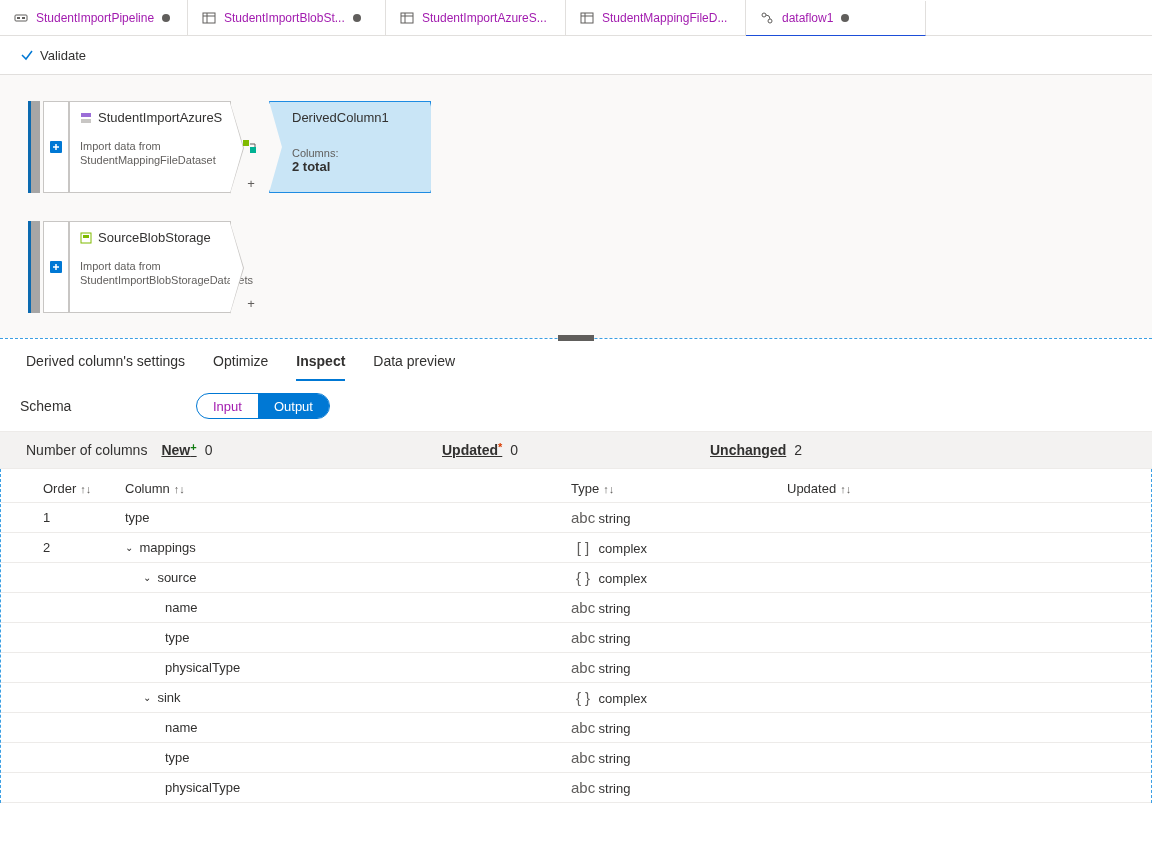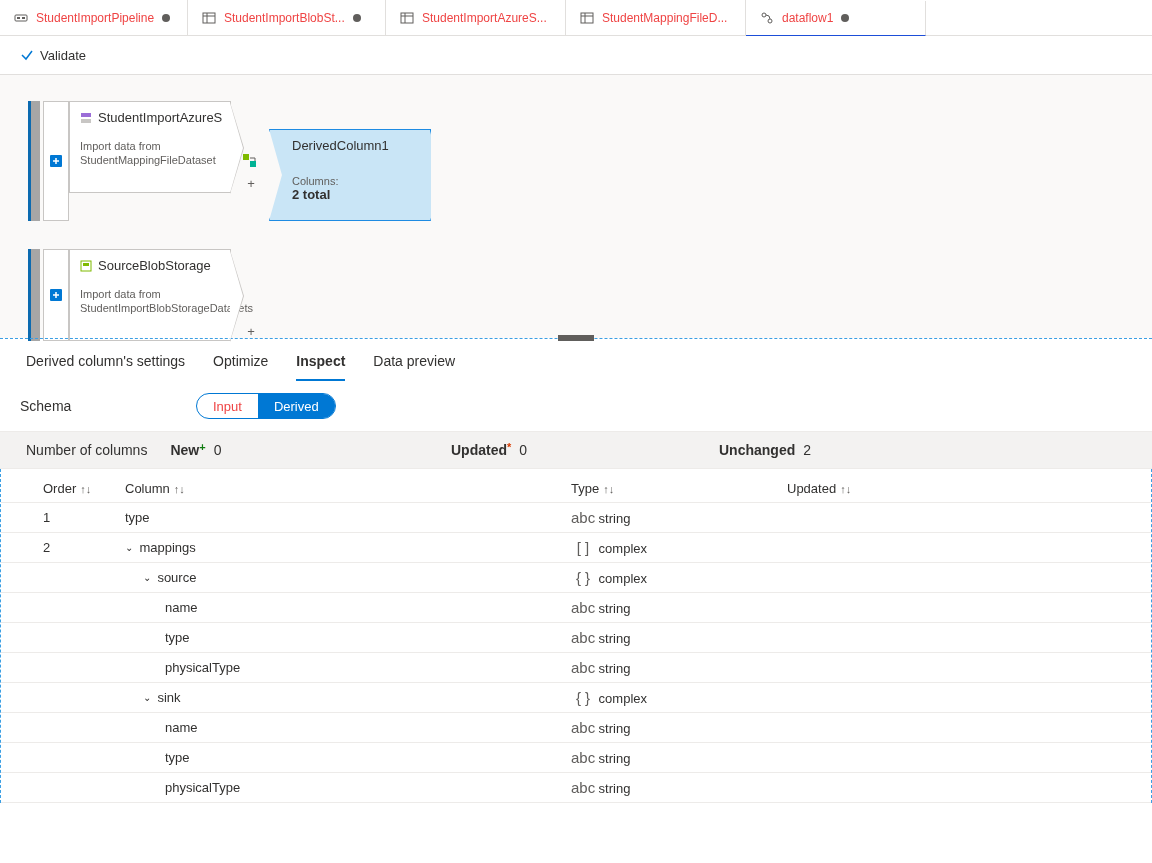--- a/index.html
+++ b/index.html
@@ -31,21 +31,21 @@
       cursor: pointer;
     }
     .tab-item.active {
       background: #fff;
       border-bottom: 1px solid #1d4ed8;
       position: relative;
       top: 1px;
     }
     .tab-item:not(.active) { background: #fff; }
     .tab-icon { flex: 0 0 auto; display: inline-flex; }
-    .tab-label { white-space: nowrap; overflow: hidden; text-overflow: ellipsis; color:#ef4444; }
+    .tab-label { white-space: nowrap; overflow: hidden; text-overflow: ellipsis; color:#a21caf; }
     .tab-dirty { width: 8px; height: 8px; border-radius: 50%; background: #605e5c; flex:0 0 auto;}
     
     .toolbar {
       display: flex;
       padding: 8px 20px;
       height: 38px;
       gap: 8px;
     }
     .toolbar-btn { display:flex; align-items:center; gap:6px; cursor:pointer; color:#323130; font-size:13px;}
     
@@ -99,21 +99,21 @@
       position:absolute;
       right:-12.5px; top:1px;
       width:0;height:0;
       border-top: 45px solid transparent;
       border-bottom: 45px solid transparent;
       border-left: 13px solid #fff;
       z-index:1;
     }
     .node-card.selected.arrow-right::before { border-left-color:#c9e5f6; }
     .node-card.selected.arrow-right::after { border-left-color:#1d8be2; }
-    .node-card.arrow-left-notch { clip-path: polygon(0 0, 100% 0, 100% 100%, 0 100%, 8% 50%); padding-left: 22px; margin-top: 28px;}
+    .node-card.arrow-left-notch { clip-path: polygon(0 0, 100% 0, 100% 100%, 0 100%, 8% 50%); padding-left: 22px;}
     .node-title { display:flex; align-items:center; gap:6px; font-size:13px; color:#323130;}
     .node-desc { font-size: 11px; color:#605e5c; margin-top: 14px; line-height:14px;}
     .columns-label { font-size:11px; color:#605e5c; margin-top: 22px;}
     .columns-value { font-size:13px; font-weight:600; color:#323130;}
     .plus-btn {
       position:absolute;
       right:-28px;
       bottom: 2px;
       width:14px;height:14px;
       display:flex;align-items:center;justify-content:center;
@@ -139,35 +139,35 @@
       font-size:14px;
       color:#323130;
     }
     .settings-tab { padding-bottom: 10px; cursor:pointer; }
     .settings-tab.active { border-bottom: 2px solid #0078d4; font-weight:600;}
     .schema-row { display:flex; align-items:center; padding: 12px 20px; gap: 16px;}
     .schema-label { font-size:14px; width: 160px;}
     .toggle-pill {
       display:flex; border:1px solid #0078d4; border-radius:14px; overflow:hidden; height:26px;
     }
-    .toggle-half { display:flex;align-items:center;justify-content:center; padding:0 16px; font-size:13px; cursor:pointer; color:#ef4444;}
+    .toggle-half { display:flex;align-items:center;justify-content:center; padding:0 16px; font-size:13px; cursor:pointer; color:#a21caf;}
     .toggle-half.active { background:#0078d4; color:#fff;}
     .counts-bar {
       display:flex;
       background:#f3f2f1;
       padding: 10px 26px;
       font-size:14px;
       color:#323130;
       gap: 0;
       border-top:1px solid #edebe9;
       border-bottom:1px solid #edebe9;
     }
     .counts-bar .count-cell { display:flex; align-items:center; gap:8px; }
     .counts-bar .label { font-weight: normal;}
-    .counts-bar .bold { font-weight:600; margin-left: 15px;}
+    .counts-bar .bold { font-weight:600; margin-left: 6px; text-decoration: underline;}
     .asterisk-green { color:#107c10; font-size:11px; position:relative; top:-4px;}
     .asterisk-orange { color:#d83b01; font-size:11px; position:relative; top:-4px;}
     .cell-spacer-a { width: 410px;}
     .cell-spacer-b { width: 268px;}
     
     .schema-table { padding: 6px 0 0 0; border-left:1px dashed #3b9fe4; border-right:1px dashed #3b9fe4;}
     .th-row, .td-row {
       display:flex;
       align-items:center;
       padding: 6px 0 6px 42px;
@@ -330,21 +330,21 @@
     <div class="settings-tab">Derived column's settings</div>
     <div class="settings-tab">Optimize</div>
     <div class="settings-tab active">Inspect</div>
     <div class="settings-tab">Data preview</div>
   </div>
 
   <div class="schema-row">
     <span class="schema-label">Schema</span>
     <div class="toggle-pill">
       <div class="toggle-half">Input</div>
-      <div class="toggle-half active">Derived</div>
+      <div class="toggle-half active">Output</div>
     </div>
   </div>
 
   <div class="counts-bar">
     <div class="count-cell cell-spacer-a">
       <span class="label">Number of columns</span>
       <span class="bold"><span>New</span><span class="asterisk-green">+</span></span>
       <span>0</span>
     </div>
     <div class="count-cell cell-spacer-b">

